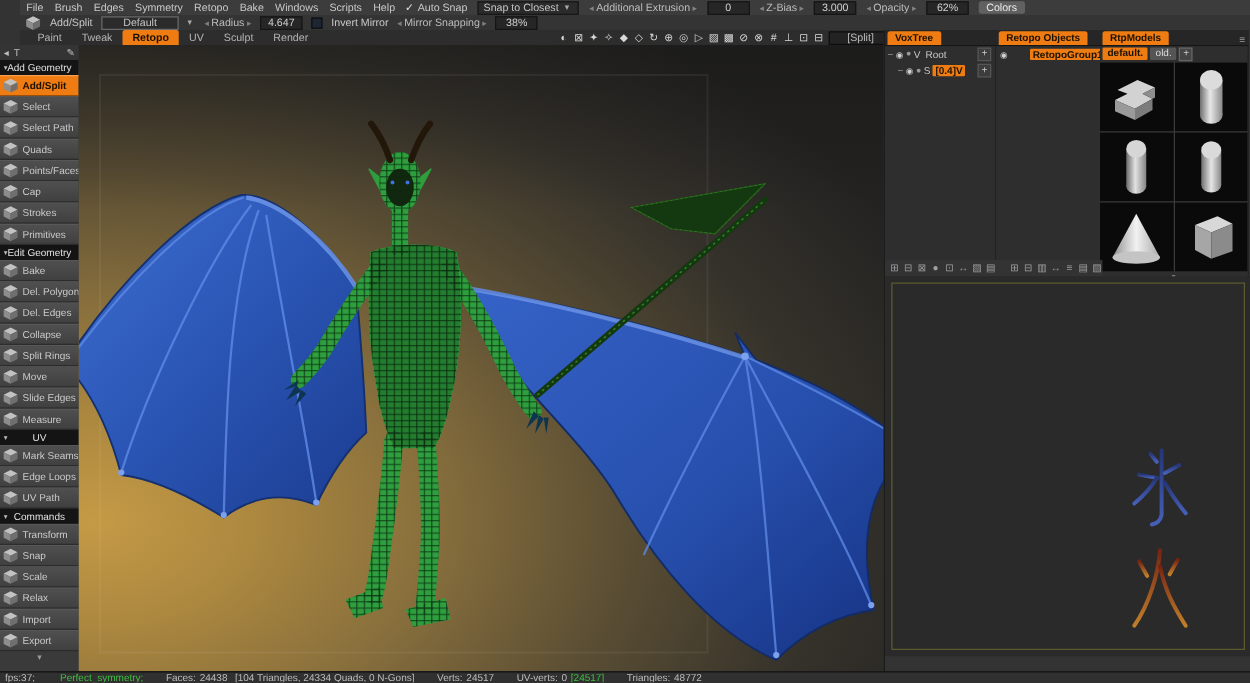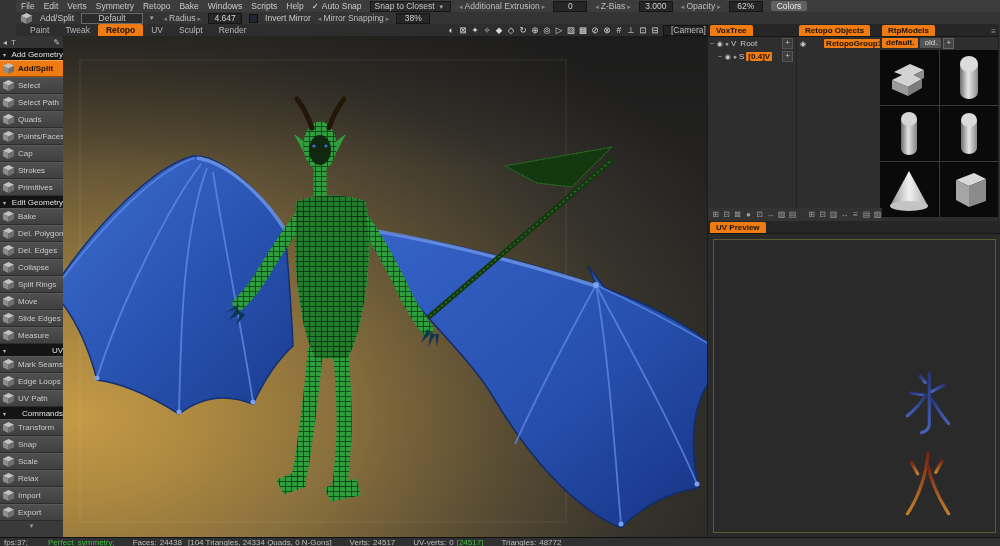--- a/index.html
+++ b/index.html
@@ -24,21 +24,21 @@
   .ws-tab{height:12px;line-height:12px;padding:0 8px;color:#b5b5b5;}
   .ws-tab.active{background:#ee7c12;color:#1d1204;border-radius:2px 2px 0 0;font-weight:bold;}
   .vt-strip{margin-left:auto;display:flex;gap:1px;align-items:center;color:#d8d8d8;font-size:8.5px;}
   .vt-icon{width:11px;text-align:center;line-height:12px;}
   .camera-box{background:#232323;border:1px solid #0f0f0f;color:#bbb;width:48px;text-align:center;height:9px;line-height:9px;margin:0 2px;}
   .dd-arrow{color:#aaa;font-size:7px;padding-right:3px;}
   
   .sidebar{position:absolute;left:0;top:36px;width:63px;height:501px;background:#3a3a3a;overflow:hidden;}
   .sb-mini{height:12px;display:flex;align-items:center;gap:4px;padding:0 3px;color:#bdbdbd;font-size:8px;background:#343434;}
   .sb-mini .grow{flex:1;}
-  .sb-header{height:12px;background:#141414;color:#e0e0e0;font-size:8px;display:flex;align-items:center;justify-content:flex-end;position:relative;}
+  .sb-header{height:12px;background:#141414;color:#e0e0e0;font-size:8px;display:flex;align-items:center;justify-content:center;position:relative;}
   .sb-tri{position:absolute;left:3px;font-size:6px;color:#bbb;}
   .sb-item{height:17px;display:flex;align-items:center;gap:3px;padding-left:2px;box-sizing:border-box;
            background:linear-gradient(#4f4f4f,#404040);border-top:1px solid #585858;border-bottom:1px solid #2c2c2c;
            font-size:8px;color:#cacaca;white-space:nowrap;overflow:hidden;}
   .sb-item.active{background:#ee7c12;color:#1c1102;border-top-color:#f8a04e;border-bottom-color:#9c4f05;font-weight:bold;}
   .sb-item svg{flex:0 0 auto;}
   .sb-scroll{height:10px;display:flex;align-items:center;justify-content:center;color:#9a9a9a;font-size:7px;}
   
   .viewport{position:absolute;left:63px;top:36px;width:644px;height:501px;overflow:hidden;
     background:linear-gradient(180deg, rgba(18,18,18,.38), rgba(18,18,18,0) 26%),
@@ -85,22 +85,22 @@
   .fps{margin-right:14px;}
 </style>
 </head>
 <body>
 
 <div id="app">
 
   <div class="row menubar">
     <div class="mb-items">
         <span class="menu-item">File</span>
-        <span class="menu-item">Edit</span>
-        <span class="menu-item">Verts</span>
+        <span class="menu-item">Brush</span>
+        <span class="menu-item">Edges</span>
         <span class="menu-item">Symmetry</span>
         <span class="menu-item">Retopo</span>
         <span class="menu-item">Bake</span>
         <span class="menu-item">Windows</span>
         <span class="menu-item">Scripts</span>
         <span class="menu-item">Help</span>
       </div>
     <span class="mb-check">
       <span class="ck">✓</span>
       <span>Auto Snap</span>
@@ -161,21 +161,21 @@
         <span class="vt-icon">▷</span>
         <span class="vt-icon">▨</span>
         <span class="vt-icon">▩</span>
         <span class="vt-icon">⊘</span>
         <span class="vt-icon">⊗</span>
         <span class="vt-icon">#</span>
         <span class="vt-icon">⊥</span>
         <span class="vt-icon">⊡</span>
         <span class="vt-icon">⊟</span>
       </div>
-    <span class="camera-box">[Camera]</span>
+    <span class="camera-box">[Split]</span>
     <span class="dd-arrow">▾</span>
   </div>
 
   <div class="sidebar">
     <div class="sb-mini">
       <span>◂</span>
       <span>T</span>
       <span class="grow"></span>
       <span>✎</span>
     </div>
@@ -642,23 +642,20 @@
           <span class="mini-icon">⊟</span>
           <span class="mini-icon">▥</span>
           <span class="mini-icon">↔</span>
           <span class="mini-icon">≡</span>
           <span class="mini-icon">▤</span>
           <span class="mini-icon">▧</span>
         </span>
     </div>
 
     <div class="uvpanel">
-      <div class="ptabstrip">
-          <span class="ptab">UV Preview</span>
-        </div>
       <div class="uv-body">
         <div class="uv-inner"></div>
         <svg class="watermark" width="54" height="156" viewBox="0 0 84 240">
           <defs>
             <linearGradient id="iceg" x1="0" y1="0" x2="0" y2="1">
                 <stop offset="0" stop-color="#26387f"></stop>
                 <stop offset="1" stop-color="#4a66c8"></stop>
               </linearGradient>
             <linearGradient id="fireg" x1="0" y1="0" x2="0" y2="1">
                 <stop offset="0" stop-color="#7e2412"></stop>

